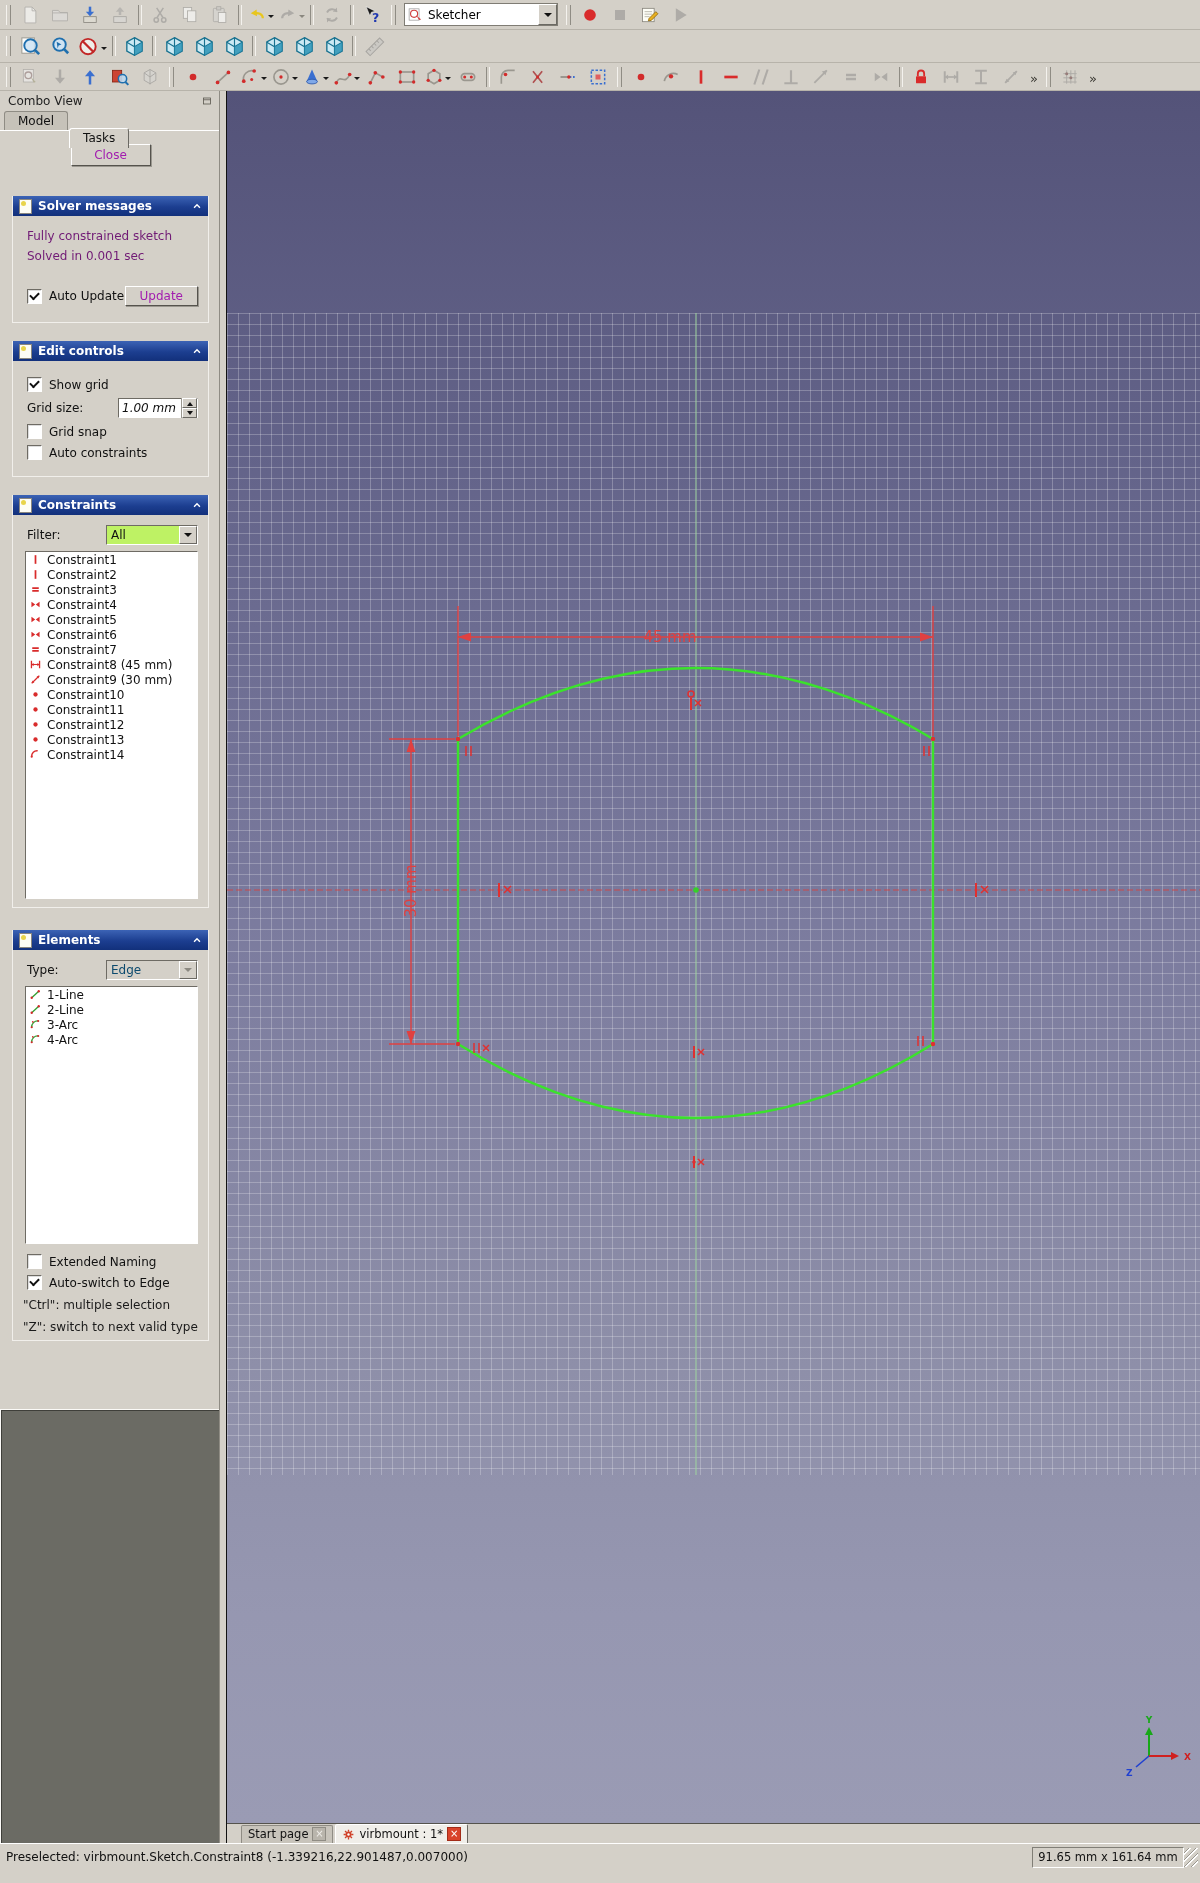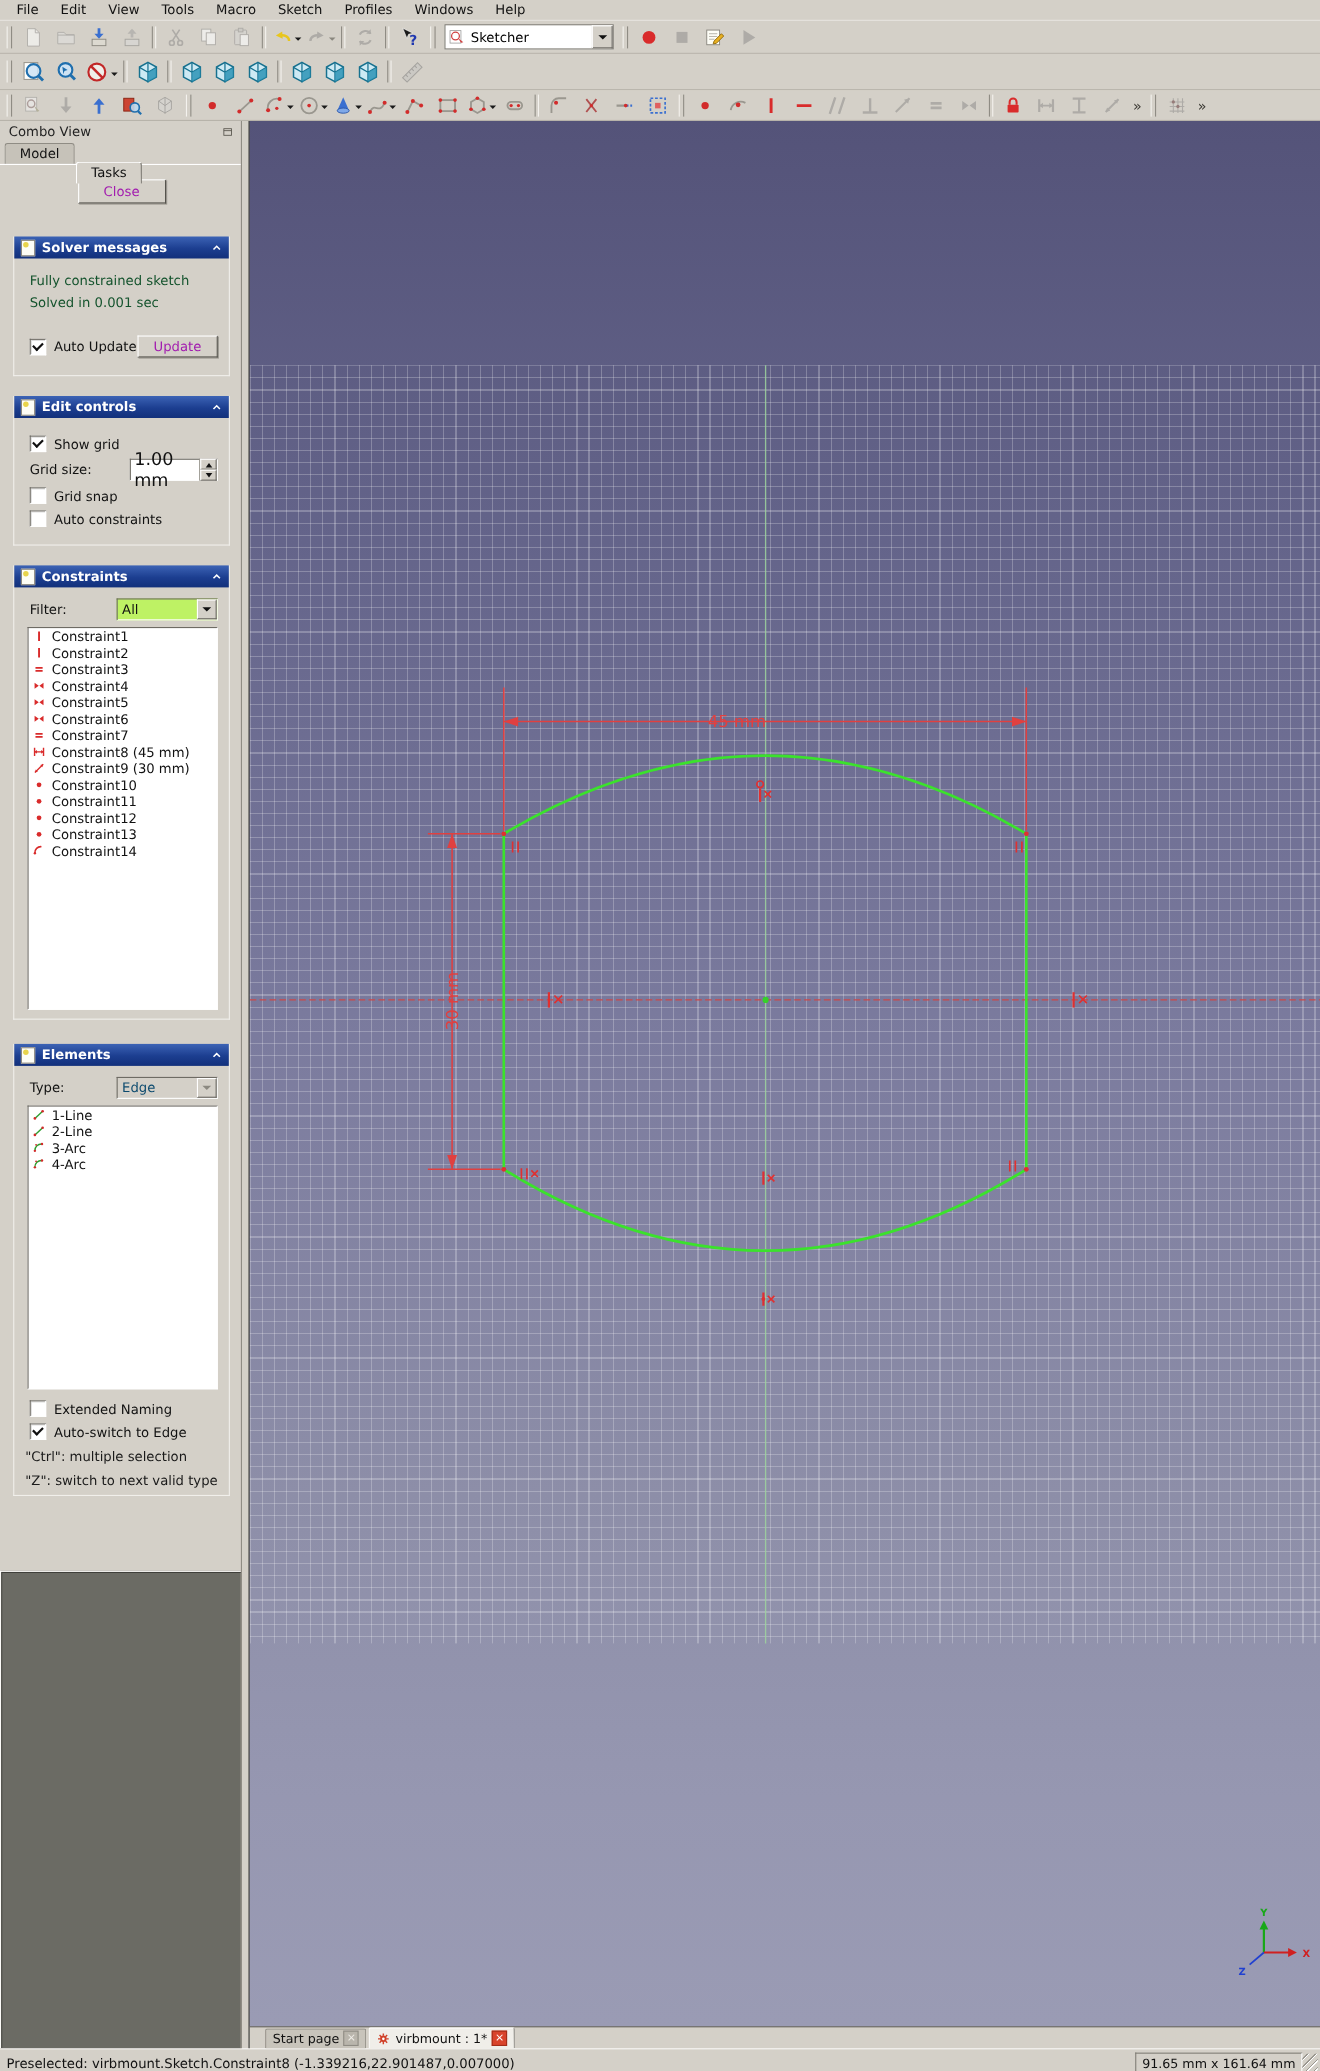--- a/index.html
+++ b/index.html
@@ -54,31 +54,31 @@
        border-color:#fff #55534d #55534d #fff;box-shadow:1px 1px 0 #9a978f;padding:3px 17px;color:#a21caf;}
   .close-btn{display:block;margin:3px auto 0;min-width:80px;}
   .section{margin-top:18px;border:1px solid #f1efeb;border-top:none;background:#d4d0c8;}
   .sec-head{height:20px;background:linear-gradient(180deg,#3c63b5 0%,#1c3e90 55%,#12307b 100%);
             display:flex;align-items:center;color:#fff;font-weight:bold;font-size:12px;padding:0 4px;}
   .sec-page{width:11px;height:13px;background:#fdfdf6;border:1px solid #8a877f;position:relative;margin:0 6px 0 2px;}
   .sec-page::after{content:"";position:absolute;left:1px;top:1px;width:5px;height:5px;border-radius:50%;background:#e8d44c;}
   .sec-coll{margin-left:auto;width:14px;height:14px;}
   .sec-coll svg{width:14px;height:14px;}
   .sec-body{padding:10px 6px 10px 6px;}
-  .sol-line{color:#14532d;padding:3px 0 3px 8px;font-size:12px;}
+  .sol-line{color:#701a75;padding:3px 0 3px 8px;font-size:12px;}
   .row{display:flex;align-items:center;margin:6px 0 6px 8px;}
   .cb{width:13px;height:13px;background:#fff;border:1px solid;border-color:#6e6b64 #fff #fff #6e6b64;
       box-shadow:inset 1px 1px 0 #00000022;position:relative;flex:0 0 auto;margin-right:7px;}
   .cb.on::after{content:"";position:absolute;left:2px;top:2px;width:7px;height:4px;
       border-left:2px solid #111;border-bottom:2px solid #111;transform:rotate(-45deg);}
   .lbl{font-size:12px;}
   .update-btn{margin-left:auto;margin-right:4px;padding:2px 14px;}
   .spin{display:flex;width:78px;height:18px;background:#fff;border:1px solid;border-color:#6e6b64 #fff #fff #6e6b64;
         margin-left:auto;margin-right:4px;align-items:center;}
-  .spin-val{flex:1;padding-left:3px;font-size:16px;}
+  .spin-val{flex:1;padding-left:3px;font-size:12px;font-style:italic;}
   .spin-btns{width:15px;display:flex;flex-direction:column;border-left:1px solid #9a978f;}
   .spin-b{height:8px;background:#d4d0c8;border:1px solid;border-color:#fff #6b6963 #6b6963 #fff;
           display:flex;align-items:center;justify-content:center;}
   .tri-u{width:0;height:0;border:3px solid transparent;border-bottom:4px solid #111;margin-bottom:2px;}
   .tri-d{width:0;height:0;border:3px solid transparent;border-top:4px solid #111;margin-top:2px;}
   .sel{display:flex;width:90px;height:18px;background:#bef264;border:1px solid;border-color:#6e6b64 #fff #fff #6e6b64;
        margin-left:auto;margin-right:4px;align-items:center;}
   .sel-val{flex:1;padding-left:4px;font-size:12px;}
   .sel-btn{width:16px;height:16px;background:#d4d0c8;border:1px solid;border-color:#fff #6b6963 #6b6963 #fff;
        display:flex;align-items:center;justify-content:center;}
@@ -376,31 +376,20 @@
         <circle cx="7" cy="7" r="1.6" fill="#d22b2b"></circle>
       </symbol>
 <symbol id="i-arcc" viewBox="0 0 24 24">
         <path d="M5 16A10 10 0 0 1 16 5" fill="none" stroke="currentColor" stroke-width="2.6"></path>
         <circle cx="5" cy="16" r="2" fill="currentColor"></circle>
       </symbol>
 </defs>
 </svg>
 
 <div class="app">
-  <div class="menubar">
-      <span class="mitem">File</span>
-      <span class="mitem">Edit</span>
-      <span class="mitem">View</span>
-      <span class="mitem">Tools</span>
-      <span class="mitem">Macro</span>
-      <span class="mitem">Sketch</span>
-      <span class="mitem">Profiles</span>
-      <span class="mitem">Windows</span>
-      <span class="mitem">Help</span>
-    </div>
   <div class="toolbar-row r1">
       <div class="thandle"></div>
       <div class="tbtn">
         <svg class="ico dis">
           <use href="#i-page"></use>
         </svg>
       </div>
       <div class="tbtn">
         <svg class="ico dis">
           <use href="#i-folder"></use>

